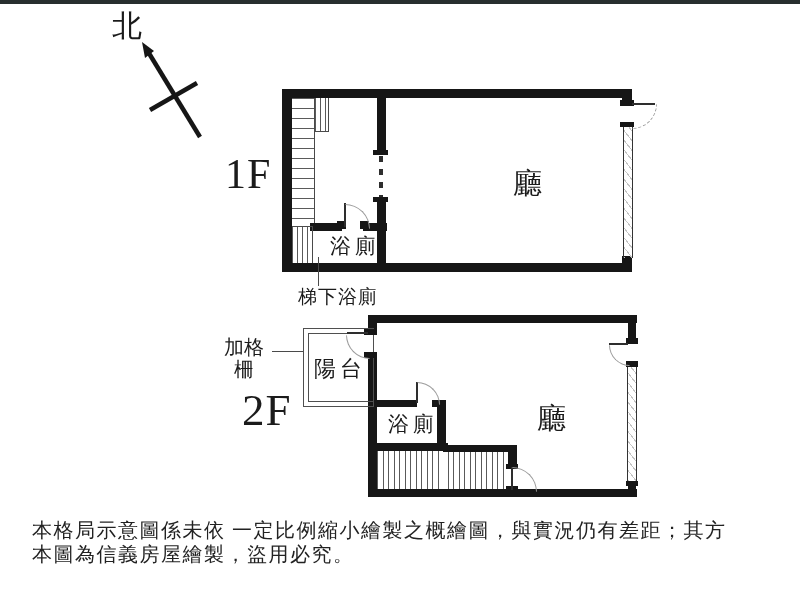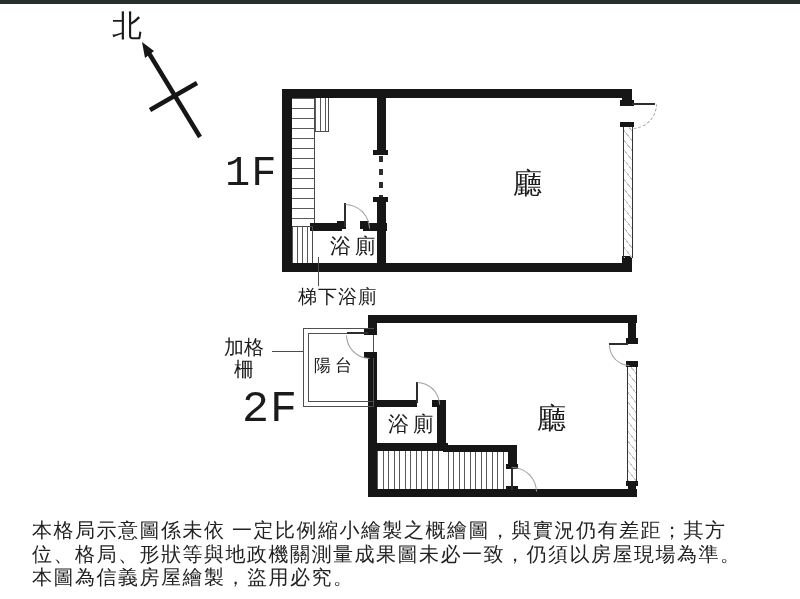--- a/index.html
+++ b/index.html
@@ -19,21 +19,21 @@
   .stairs-v2{position:absolute;background:repeating-linear-gradient(90deg,#5a5a5a 0 1px,transparent 1px 5.5px);}
   .window{position:absolute;border-left:1px solid #333;border-right:1px solid #333;
     background:repeating-linear-gradient(52deg,#c4c4c4 0 1px,transparent 1px 6px);}
   .balc{position:absolute;border:1px solid #4f4f4f;background:transparent;}
   .arc{position:absolute;border:1.3px solid #9c9c9c;}
   .arc-br{border-color:transparent #9c9c9c #9c9c9c transparent;border-radius:0 0 100% 0;}
   .arc-tr{border-color:#9c9c9c #9c9c9c transparent transparent;border-radius:0 100% 0 0;}
   .arc-bl{border-color:transparent transparent #9c9c9c #9c9c9c;border-radius:0 0 0 100%;}
   .arc.dashed{border-style:dashed;}
   .lbl{position:absolute;white-space:nowrap;}
-  .floor-tag{font-size:42px;letter-spacing:1px;font-family:Liberation Mono, monospace;}
+  .floor-tag{font-size:42px;letter-spacing:1px;}
   .room{font-size:29px;}
   .small-room{font-size:21px;letter-spacing:4px;}
   .note{font-size:20px;letter-spacing:1px;}
   .grille{font-size:20px;line-height:22px;text-align:center;white-space:normal;width:46px;}
   #north-label{font-size:30px;}
   #disclaimer{position:absolute;left:32px;top:519px;width:752px;font-size:20px;line-height:23.5px;letter-spacing:1.5px;color:#222;}
 </style>
 </head>
 <body>
 
@@ -115,21 +115,20 @@
     </div>
 
   <div class="lbl floor-tag" style="left:225px;top:150px;">1F</div>
   <div class="lbl room" style="left:513px;top:164px;">廳</div>
   <div class="lbl small-room" style="left:330px;top:232px;">浴廁</div>
   <div class="lbl note" style="left:280px;top:284px;font-size:19px;margin-left:18px;">梯下浴廁</div>
 
   <div class="lbl floor-tag" style="left:242px;top:384px;font-size:45px;">2F</div>
   <div class="lbl room" style="left:537px;top:399px;">廳</div>
   <div class="lbl small-room" style="left:388px;top:410px;">浴廁</div>
-  <div class="lbl small-room" style="left:314px;top:354px;font-size:17px;text-align:center;">陽台</div>
+  <div class="lbl small-room" style="left:314px;top:354px;font-size:22px;text-align:center;">陽台</div>
   <div class="lbl grille" style="left:221px;top:336px;">加格柵</div>
 
   <div id="disclaimer">
     <div>本格局示意圖係未依 一定比例縮小繪製之概繪圖，與實況仍有差距；其方</div>
-    <div>位、格局、形狀等與地政機關測量成果圖未必一致，仍須以房屋現場為準。</div>
     <div>本圖為信義房屋繪製，盜用必究。</div>
   </div>
 </div>
 
 </body></html>

